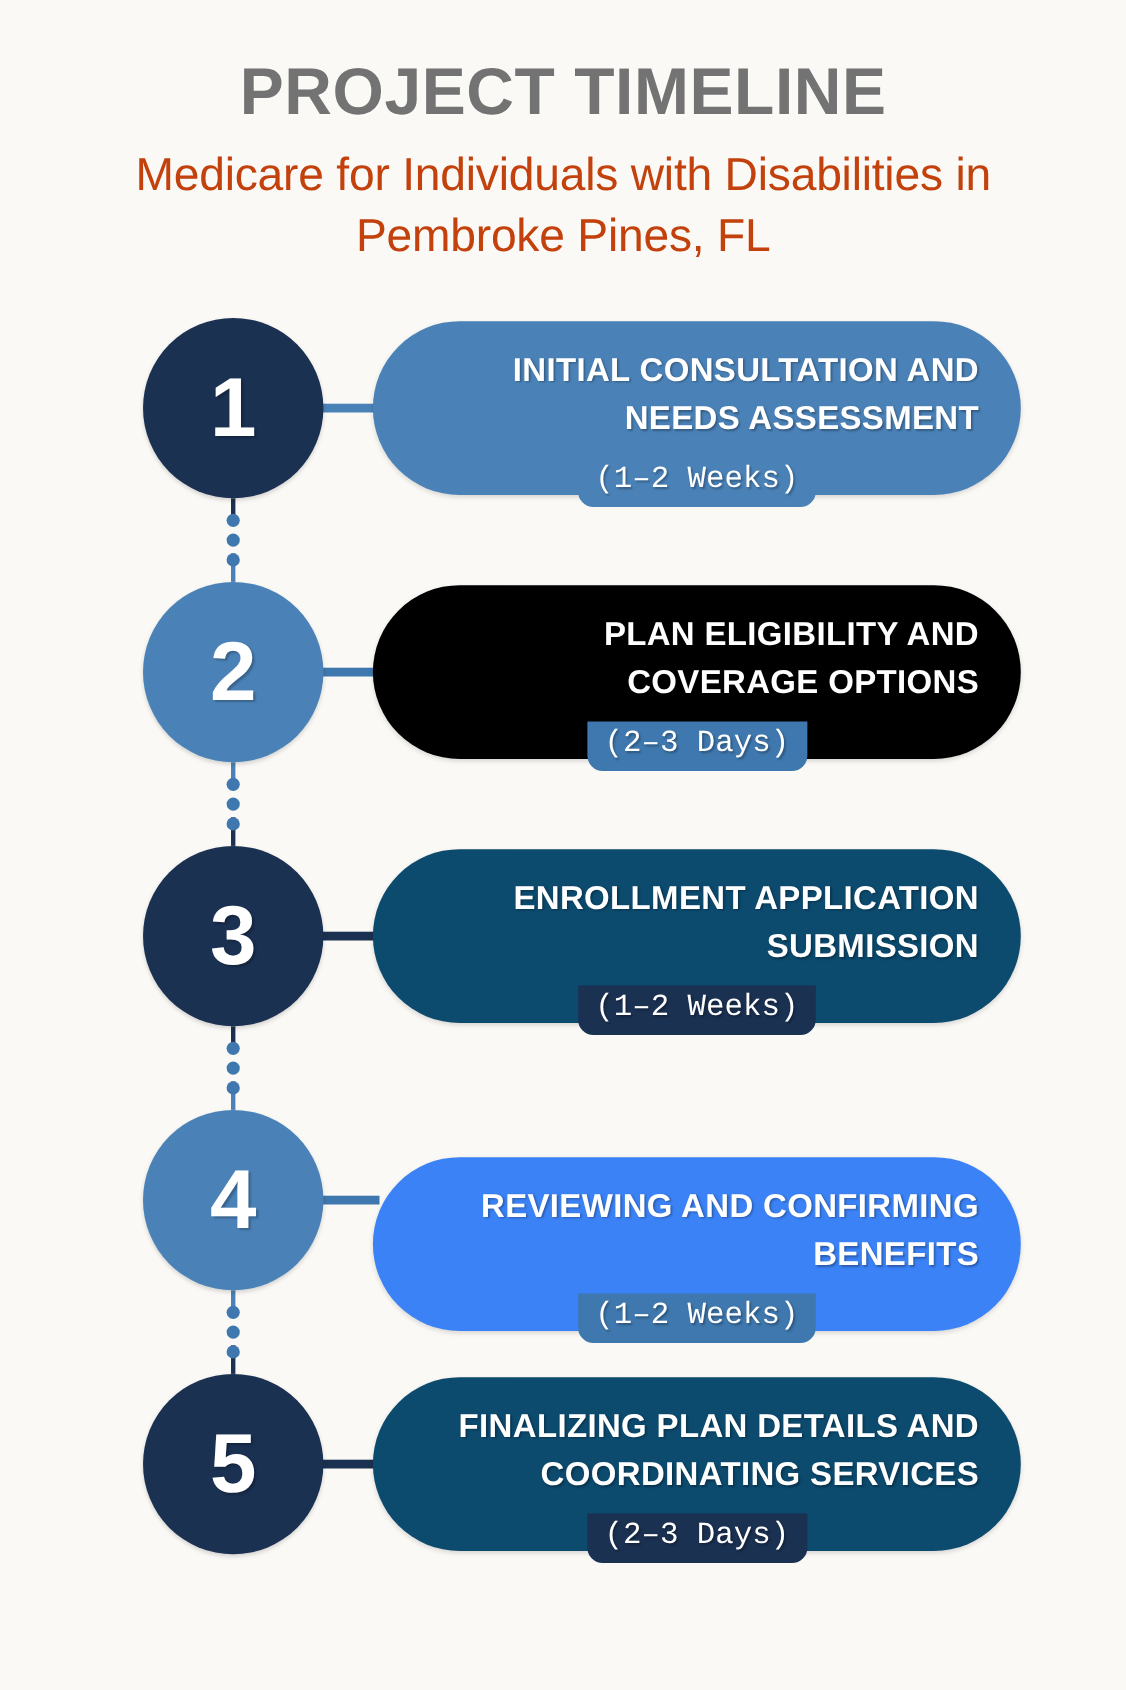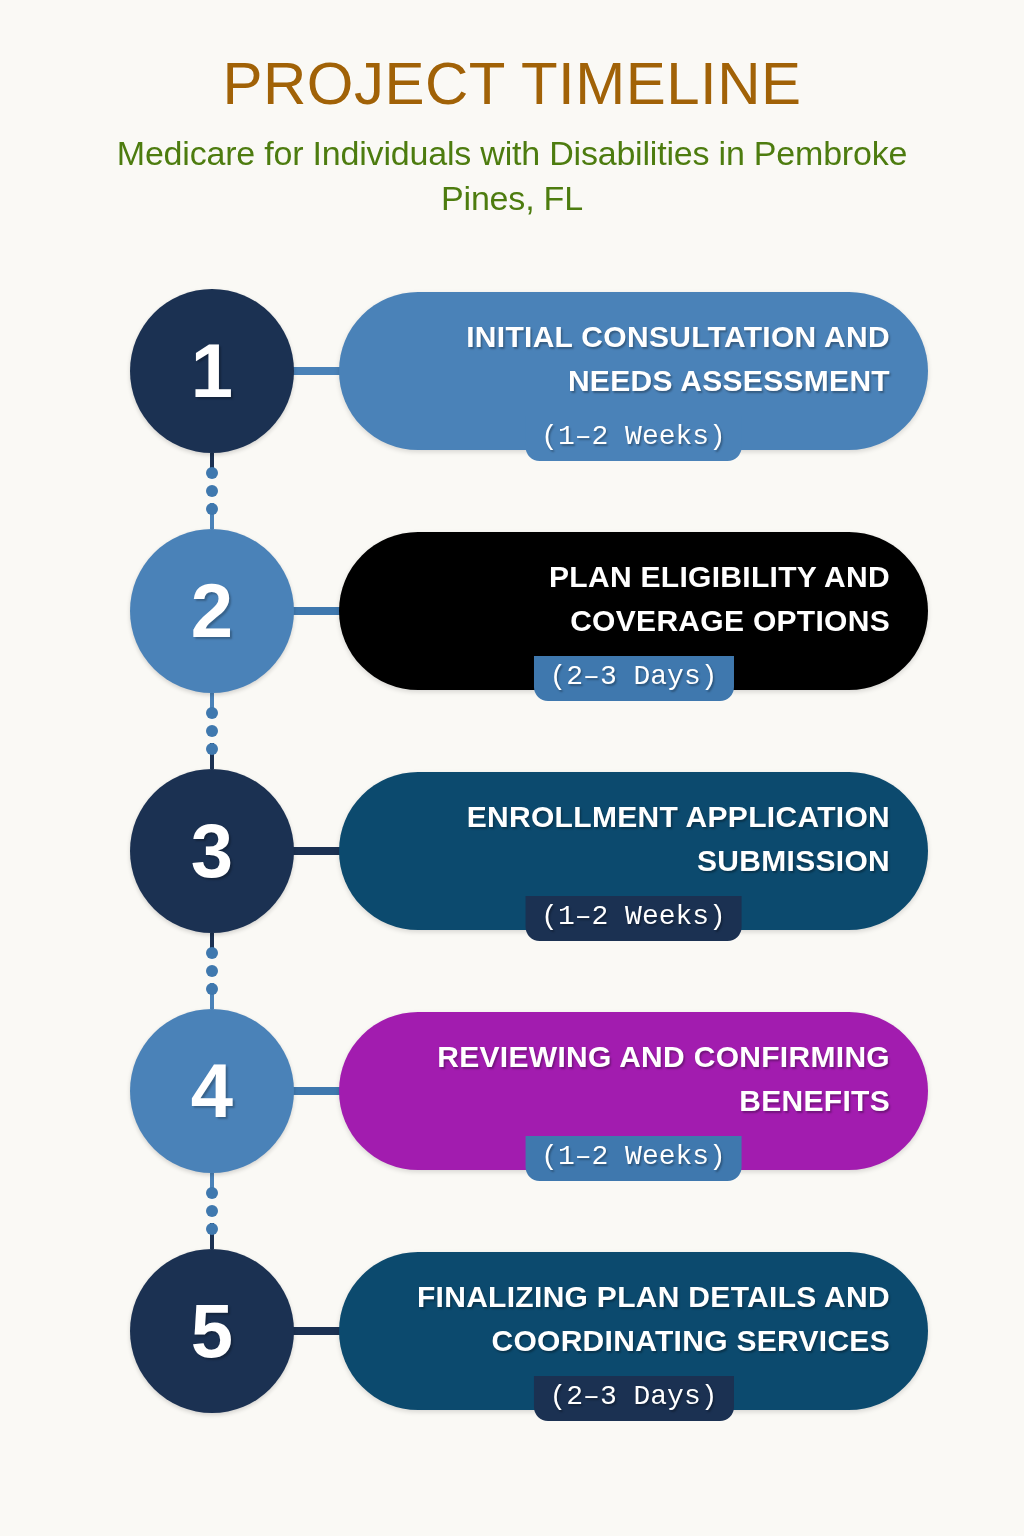--- a/index.html
+++ b/index.html
@@ -20,32 +20,32 @@
     position: absolute;
     top: 0;
     left: 0;
     width: 1024px;
     text-align: center;
     padding-top: 52px;
   }
   .main-title {
     font-family: "Liberation Sans", sans-serif;
     font-size: 60px;
-    font-weight: normal;
-    color: #a16207;
+    font-weight: bold;
+    color: #737373;
     letter-spacing: 0.5px;
     line-height: 1.05;
     margin: 0;
     text-shadow: 1px 1px 0 rgba(255,255,255,0.35);
   }
   .subtitle {
     font-family: "Liberation Sans", sans-serif;
-    font-size: 34px;
+    font-size: 42px;
     font-weight: normal;
-    color: #4d7c0f;
+    color: #c2410c;
     line-height: 1.32;
     margin: 16px auto 0 auto;
     width: 800px;
     letter-spacing: -0.2px;
   }
 
   
   .timeline {
     position: absolute;
     top: 289px;
@@ -225,21 +225,21 @@
       <div class="conn-seg" style="top: 50px; height: 26px; background: rgb(27, 49, 82);"></div>
       <div class="conn-dot" style="top: 14px; background: rgb(63, 120, 174);"></div>
       <div class="conn-dot" style="top: 32px; background: rgb(63, 120, 174);"></div>
       <div class="conn-dot" style="top: 50px; background: rgb(63, 120, 174);"></div>
     </div>
     <div class="step" style="top: 720px;">
       <div class="stub" style="background: rgb(63, 120, 174);"></div>
       <div class="circle" style="background: rgb(74, 130, 184);">
         <span class="circle-num">4</span>
       </div>
-      <div class="pill" style="background: #a21caf;">
+      <div class="pill" style="background: #3b82f6; margin-top: 40px;">
         <div class="pill-label">REVIEWING AND CONFIRMING BENEFITS</div>
         <div class="duration" style="background: rgb(63, 120, 174);">(1–2 Weeks)</div>
       </div>
     </div>
     <div class="step" style="top: 960px;">
       <div class="stub" style="background: rgb(27, 49, 82);"></div>
       <div class="circle" style="background: rgb(27, 49, 82);">
         <span class="circle-num">5</span>
       </div>
       <div class="pill" style="background: #0c4a6e;">

